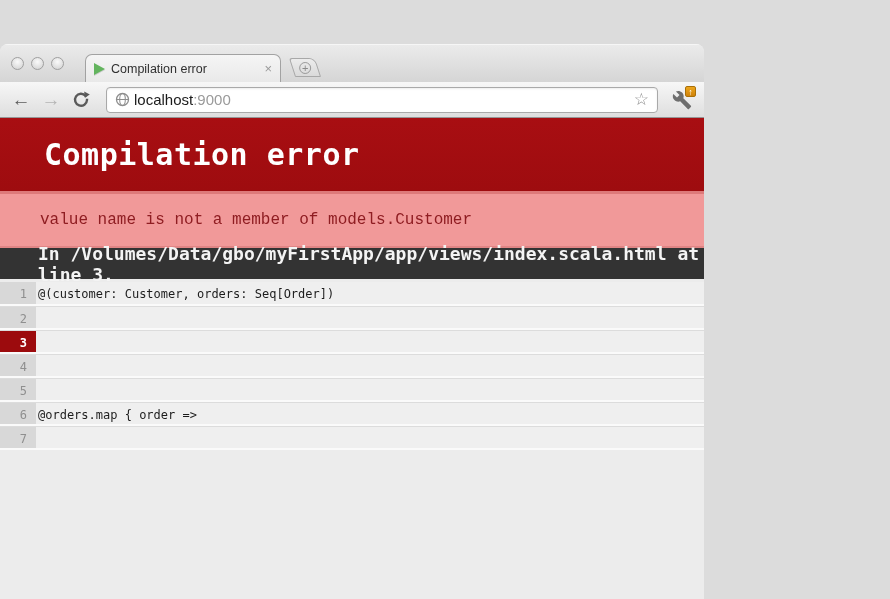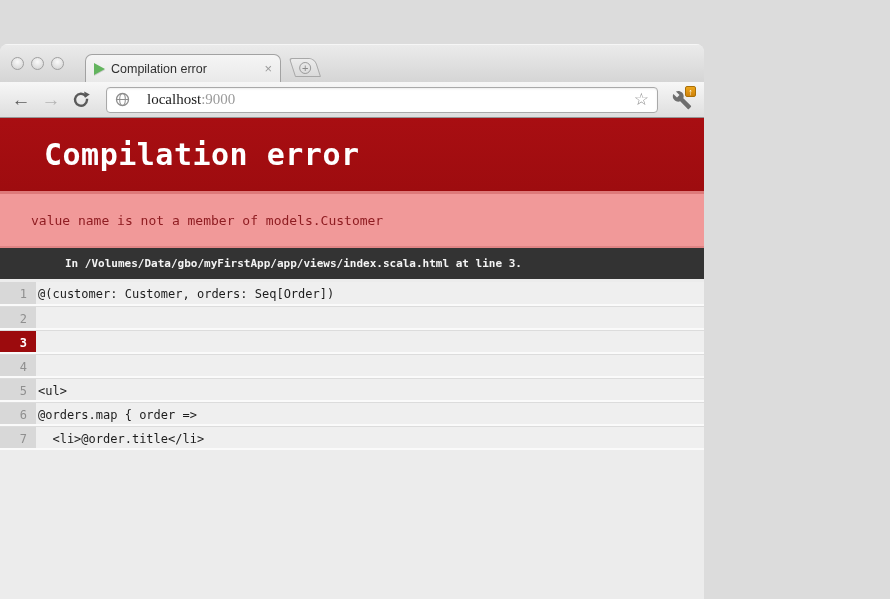--- a/index.html
+++ b/index.html
@@ -16,34 +16,34 @@
   .tab-title{font-size:12.5px;color:#303030;flex:1;white-space:nowrap;overflow:hidden;}
   .tab-close{font-size:13px;color:#9a9a9a;line-height:1;cursor:default;}
   .favicon{width:0;height:0;border-left:11px solid var(--favicon-green,#63b45e);border-top:6.5px solid transparent;border-bottom:6.5px solid transparent;filter:drop-shadow(0 1px 0 rgba(0,0,0,.15));}
   .newtab{position:absolute;left:292px;bottom:5px;width:26px;height:19px;background:linear-gradient(#ececec,#dadada);border:1px solid #a8a8a8;border-radius:3px 6px 1px 1px;transform:skewX(18deg);display:flex;align-items:center;justify-content:center;}
   .newtab span{transform:skewX(-18deg);display:inline-block;width:12px;height:12px;border:1px solid #9a9a9a;border-radius:50%;color:#8a8a8a;font-size:11px;line-height:10px;text-align:center;}
 
   
   .toolbar{height:36px;background:linear-gradient(#f7f7f7,#dedede);border-bottom:1px solid #969696;display:flex;align-items:center;padding:0 8px;gap:4px;}
   .navbtn{width:26px;height:26px;display:flex;align-items:center;justify-content:center;font-size:19px;font-weight:bold;color:#5a5a5a;border-radius:4px;}
   .navbtn.disabled{color:#b4b4b4;}
-  .omnibox{flex:1;height:26px;margin-left:8px;background:#fff;border:1px solid #a9a9a9;border-radius:4px;display:flex;align-items:center;padding:0 8px;gap:17px;box-shadow:inset 0 1px 2px rgba(0,0,0,.08);font-family:Liberation Serif, serif;}
+  .omnibox{flex:1;height:26px;margin-left:8px;background:#fff;border:1px solid #a9a9a9;border-radius:4px;display:flex;align-items:center;padding:0 8px;gap:4px;box-shadow:inset 0 1px 2px rgba(0,0,0,.08);}
   .url{font-size:15px;flex:1;white-space:nowrap;}
   .url .host{color:#1b1b1b;}
   .url .port{color:#9a9a9a;}
   .star{font-size:17px;color:#8f8f8f;line-height:1;}
   .wrench-btn{width:28px;height:26px;margin-left:6px;position:relative;display:flex;align-items:center;justify-content:center;}
   .badge{position:absolute;top:-1px;right:0;width:11px;height:11px;background:linear-gradient(var(--update-badge-orange,#eda61c),#cf820a);border:1px solid #a86f08;border-radius:2px;color:#fff;font-size:9px;font-weight:bold;line-height:10px;text-align:center;}
 
   
   .content{height:524px;background:#ececec;position:relative;font-family:"DejaVu Sans Mono",monospace;}
   .err-header{height:73px;background:linear-gradient(var(--header-bg,#a80e12),#9e0c0f);display:flex;align-items:center;padding-left:44px;}
   .err-header h1{margin:0;font-size:30px;font-weight:bold;color:#fff;font-family:"DejaVu Sans Mono",monospace;letter-spacing:.5px;}
-  .err-detail{height:57px;background:var(--detail-bg,#f19999);border-top:3px solid #dd7a7a;border-bottom:2px solid #e08585;display:flex;align-items:center;padding-left:31px;font-size:13px;color:var(--detail-text,#8f1d22);}
-  .err-location{height:31px;background:var(--location-bg,#333);display:flex;align-items:center;padding-left:65px;font-size:11px;font-weight:bold;color:#f4f4f4;}
+  .err-detail{height:57px;background:var(--detail-bg,#f19999);border-top:3px solid #dd7a7a;border-bottom:2px solid #e08585;display:flex;align-items:center;padding-left:40px;font-size:16px;color:var(--detail-text,#8f1d22);font-family:Liberation Mono, monospace;}
+  .err-location{height:31px;background:var(--location-bg,#333);display:flex;align-items:center;padding-left:38px;font-size:18px;font-weight:bold;color:#f4f4f4;}
 
   .code{margin-top:3px;}
   .crow{display:flex;height:24px;line-height:24px;font-size:12px;background:#efefef;border-bottom:2px solid #fafafa;border-top:1px solid #dcdcdc;}
   .crow:first-child{border-top:none;}
   .lnum{width:36px;background:#d8d8d8;color:#8f8f8f;text-align:right;padding-right:9px;flex:none;}
   .lcode{flex:1;padding-left:2px;color:#1d1d1d;white-space:pre;}
   .crow.err .lnum{background:var(--marker-bg,#9c0b0d);color:#fff;font-weight:bold;}
   .crow.err .lcode{color:var(--error-text,#c21414);}
   .marker{background:var(--marker-bg,#9c0b0d);color:#fff;}
 
@@ -113,29 +113,27 @@
         </div>
         <div class="crow err">
           <span class="lnum">3</span>
         </div>
         <div class="crow">
           <span class="lnum">4</span>
           <span class="lcode"></span>
         </div>
         <div class="crow">
           <span class="lnum">5</span>
-          <span class="lcode">&lt;ul&gt;</span>
         </div>
         <div class="crow">
           <span class="lnum">6</span>
           <span class="lcode">@orders.map { order =&gt;</span>
         </div>
         <div class="crow">
           <span class="lnum">7</span>
-          <span class="lcode">  &lt;li&gt;@order.title&lt;/li&gt;</span>
         </div>
       </div>
     <svg class="resize-grip" width="14" height="14" viewBox="0 0 14 14">
       <line x1="4" y1="13" x2="13" y2="4" stroke="#9f9f9f" stroke-width="1"></line>
       <line x1="8" y1="13" x2="13" y2="8" stroke="#9f9f9f" stroke-width="1"></line>
       <line x1="12" y1="13" x2="13" y2="12" stroke="#9f9f9f" stroke-width="1"></line>
     </svg>
   </div>
 
 </div>

